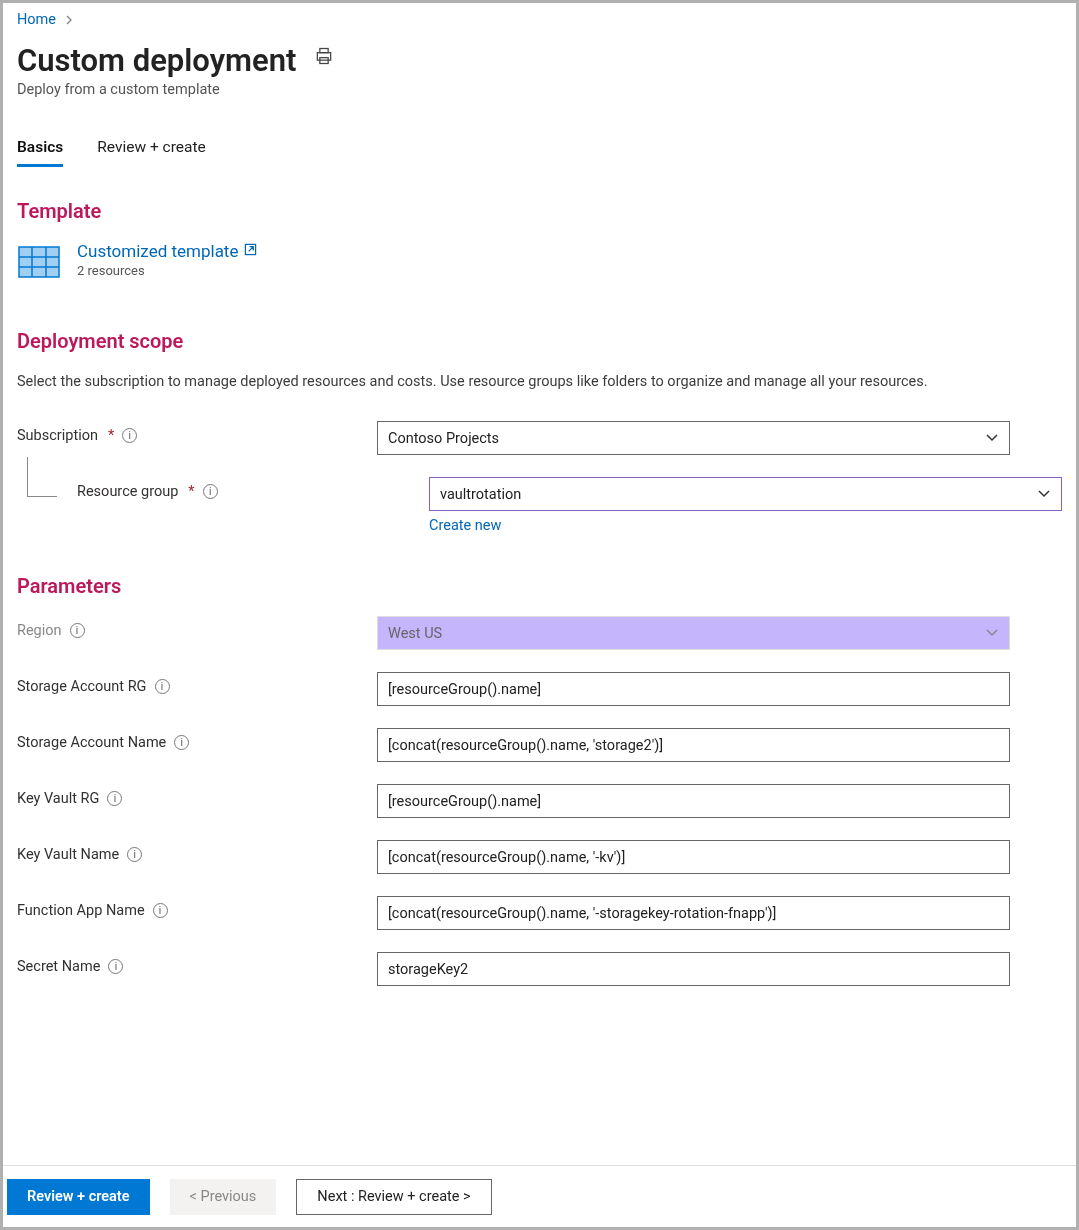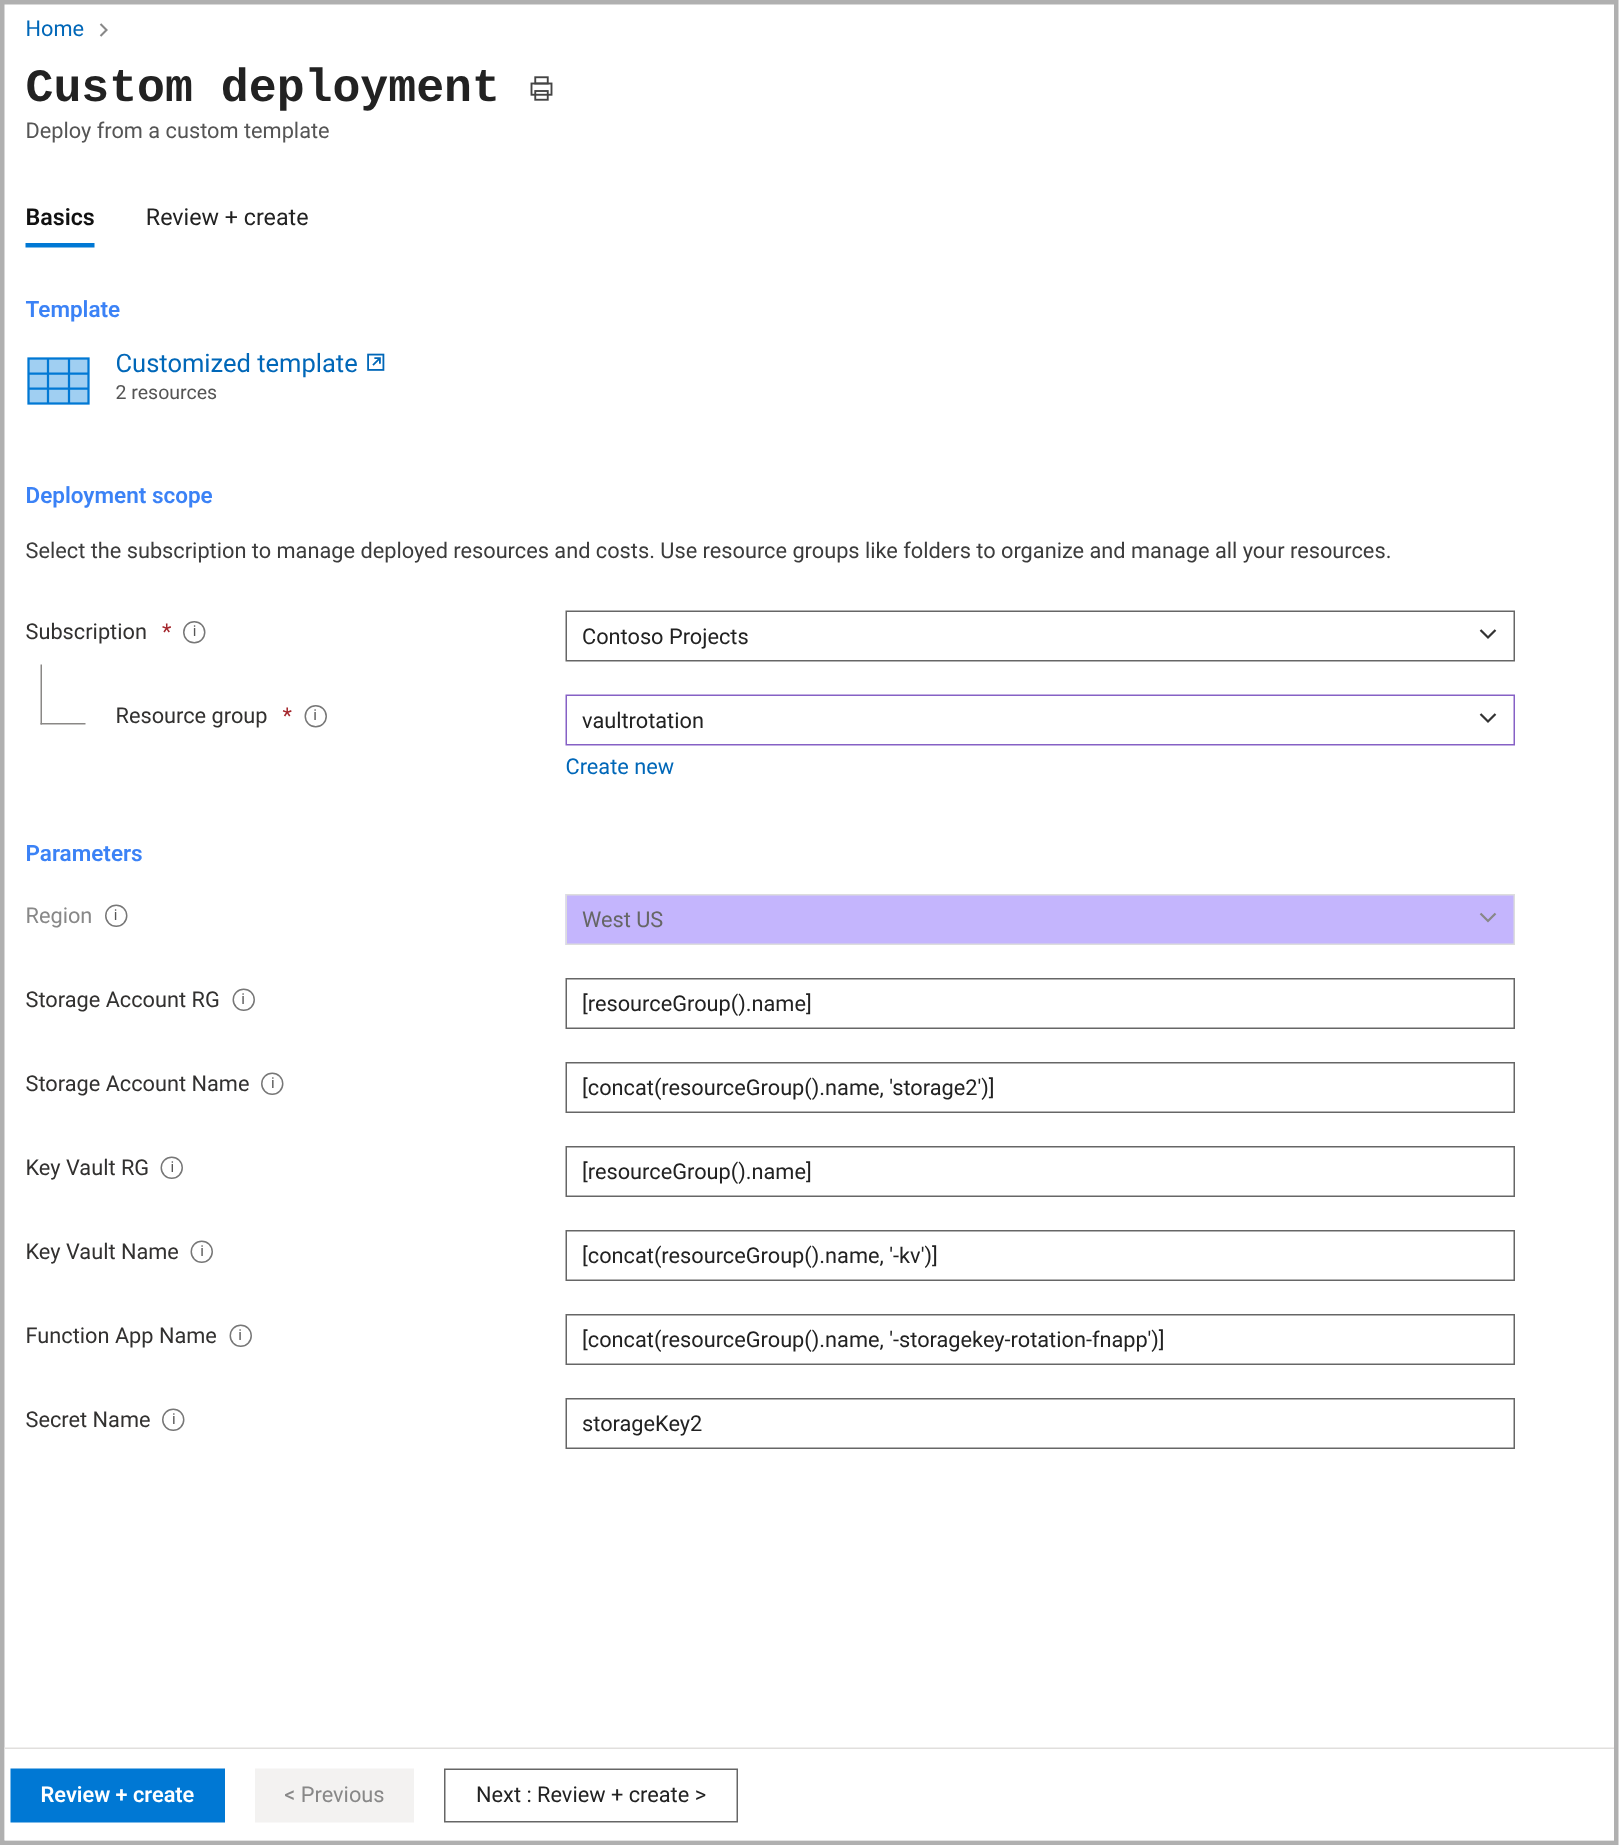--- a/index.html
+++ b/index.html
@@ -18,28 +18,28 @@
     overflow: hidden;
   }
   .content {
     padding: 8px 14px 0 14px;
   }
   .breadcrumb {
     margin-bottom: 14px;
   }
   .breadcrumb a { color: #0067b8; text-decoration: none; font-size: 14.5px; }
   .breadcrumb .sep { color: #888; margin: 0 6px; font-size: 14px; display:inline-block; position:relative; top:1px;}
-  .title-row { display:flex; align-items:center; gap:18px; margin-bottom:2px;font-family:Liberation Mono, monospace;}
+  .title-row { display:flex; align-items:flex-start; gap:18px; margin-bottom:2px;}
   .title-row h1 { font-size: 31px; font-weight:600; color:#222; }
   .print-icon { color:#444; cursor:pointer; padding-top:4px;}
   .subtitle { color:#555; font-size:14.5px; margin-bottom: 40px;}
   .tabs { display:flex; gap:34px; border-bottom:0; margin-bottom:32px;}
   .tab { font-size:15.5px; padding-bottom:8px; cursor:pointer; color:#222;}
   .tab.active { font-weight:600; border-bottom:3.5px solid #0078d4; color:#111;}
-  .section-title { font-size:15px; font-weight:600; margin-bottom:18px; color:#3b82f6;}
+  .section-title { font-size:20px; font-weight:600; margin-bottom:18px; color:#be185d;}
   .template-row { display:flex; align-items:flex-start; gap:18px; margin-bottom:44px;}
   .template-details { display:flex; gap:16px; flex:1;}
   .template-icon { width:44px; height:44px; }
   .template-link { color:#0067b8; font-size:17px; text-decoration:none; display:inline-flex; align-items:center; gap:6px;}
   .template-sub { color:#555; font-size:13px; margin-top:2px;}
   .template-actions { display:flex; gap:60px; align-items:flex-start; margin-right:28px; margin-top:2px;}
   .action-link { display:flex; flex-direction:column; align-items:center; color:#0067b8; text-decoration:none; font-size:14.5px; gap:6px; cursor:pointer;}
   .section-desc { color:#3c3c3c; font-size:14.5px; margin-bottom:28px; line-height:1.55;}
   .form-row { display:flex; align-items:flex-start; margin-bottom:22px;}
   .form-row .label-col { width:360px; display:flex; align-items:center; gap:8px; font-size:14.5px; color:#323130; padding-top:6px;}
@@ -144,21 +144,21 @@
           <span>Contoso Projects</span>
           <span class="chevron">
             <svg width="14" height="10" viewBox="0 0 14 10">
                 <path d="M2 2 L7 7 L12 2" stroke="#333" stroke-width="1.5" fill="none"></path>
               </svg>
           </span>
         </div>
       </div>
     </div>
 
-    <div class="form-row rg-row" style="margin-bottom:0;">
+    <div class="form-row rg-row" style="margin-bottom:0;justify-content:space-between;">
       <div class="label-col">
         <span class="rg-connector"></span>
         <span>Resource group</span>
         <span class="req">*</span>
         <span class="info-icon">i</span>
       </div>
       <div class="input-col">
         <div class="select focused">
           <span>vaultrotation</span>
           <span class="chevron">

